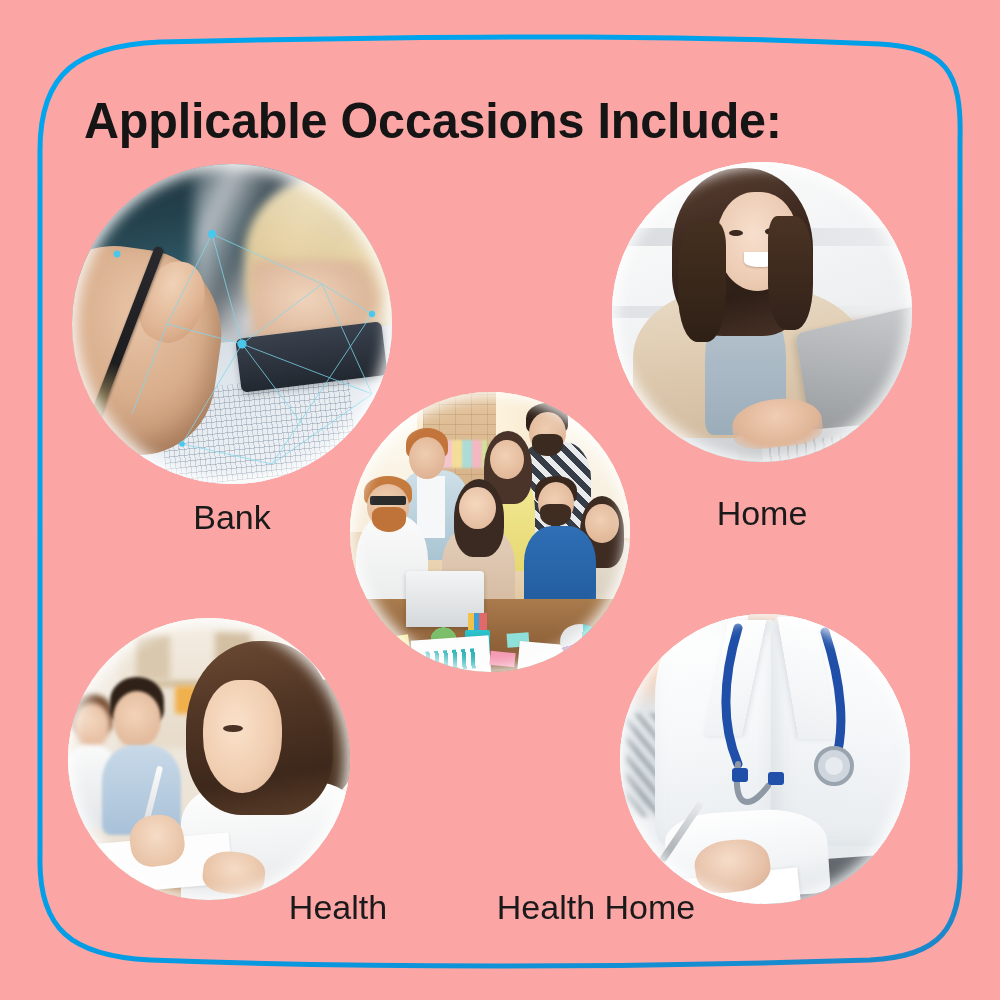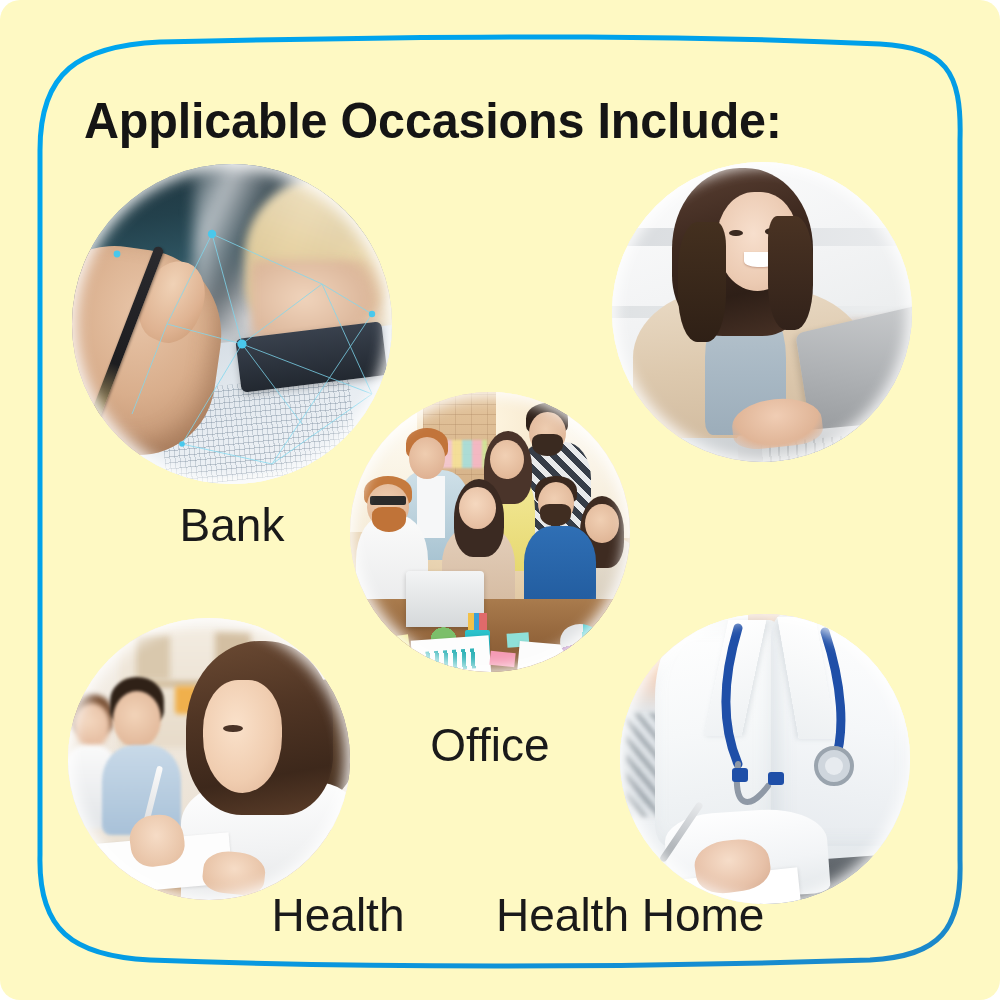--- a/index.html
+++ b/index.html
@@ -11,22 +11,21 @@
     width: 1000px;
     height: 1000px;
     overflow: hidden;
     font-family: "Liberation Sans", sans-serif;
   }
 
   #poster {
     position: relative;
     width: 1000px;
     height: 1000px;
-    background: #fef9c3;
-    border-radius: 20px;
+    background: #fca5a5;
   }
 
   
   .frame {
     position: absolute;
     left: 0; top: 0;
     width: 1000px;
     height: 1000px;
     pointer-events: none;
   }
@@ -65,21 +64,21 @@
     position: absolute;
     left: -1px; top: -1px; right: -1px; bottom: -1px;
     border-radius: 50%;
     box-shadow: inset 0 0 14px 6px rgba(255,255,255,0.85);
     pointer-events: none;
   }
 
   .caption {
     position: absolute;
     font-family: "Liberation Sans", sans-serif;
-    font-size: 46px;
+    font-size: 34px;
     font-weight: normal;
     color: #1a1a1a;
     white-space: nowrap;
     text-align: center;
   }
 
   
   #c-bank   { left: 72px;  top: 164px; width: 320px; height: 320px; }
   #c-home   { left: 612px; top: 162px; width: 300px; height: 300px; }
   #c-office { left: 350px; top: 392px; width: 280px; height: 280px; }
@@ -623,20 +622,21 @@
       <div class="home-smile"></div>
       <div class="home-hair-front"></div>
       <div class="home-hair-front2"></div>
       <div class="home-laptop-screen"></div>
       <div class="home-table"></div>
       <div class="home-laptop-base"></div>
       <div class="home-keys"></div>
       <div class="home-hands"></div>
     </div>
   </div>
+  <div class="caption" id="cap-home">Home</div>
 
   <div class="circle" id="c-office">
     <div class="photo">
       <div class="off-bg"></div>
       <div class="off-win-l"></div>
       <div class="off-win-r"></div>
       <div class="off-brick"></div>
       <div class="off-notes"></div>
 
       <div class="op4-body"></div>
@@ -673,21 +673,20 @@
       <div class="off-cup"></div>
       <div class="off-sticky1"></div>
       <div class="off-sticky3"></div>
       <div class="off-papers"></div>
       <div class="off-chart"></div>
       <div class="off-papers2"></div>
       <div class="off-pie"></div>
       <div class="off-sticky2"></div>
     </div>
   </div>
-  <div class="caption" id="cap-office">Office</div>
 
   <div class="circle" id="c-school">
     <div class="photo">
       <div class="sch-bg"></div>
       <div class="sch-shelf"></div>
       <div class="sch-shelf-line2"></div>
       <div class="sch-shelf-line3"></div>
       <div class="sch-shelf-line1"></div>
       <div class="sch-toy"></div>
       <div class="sch-kid1-hair"></div>

